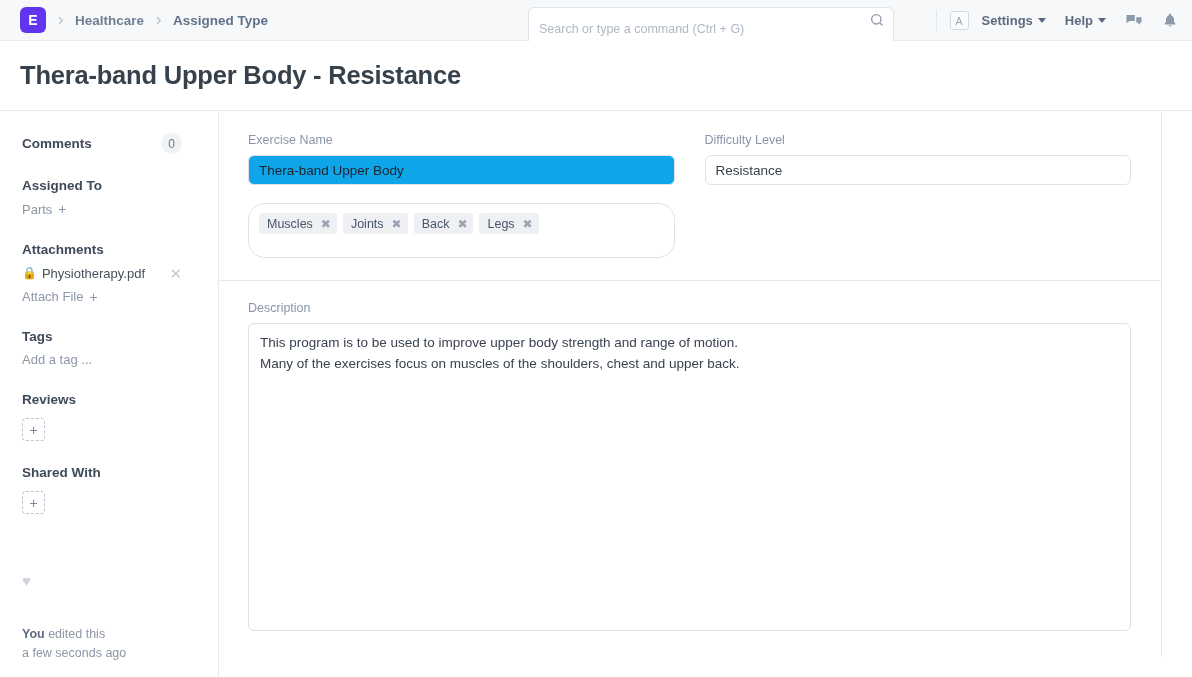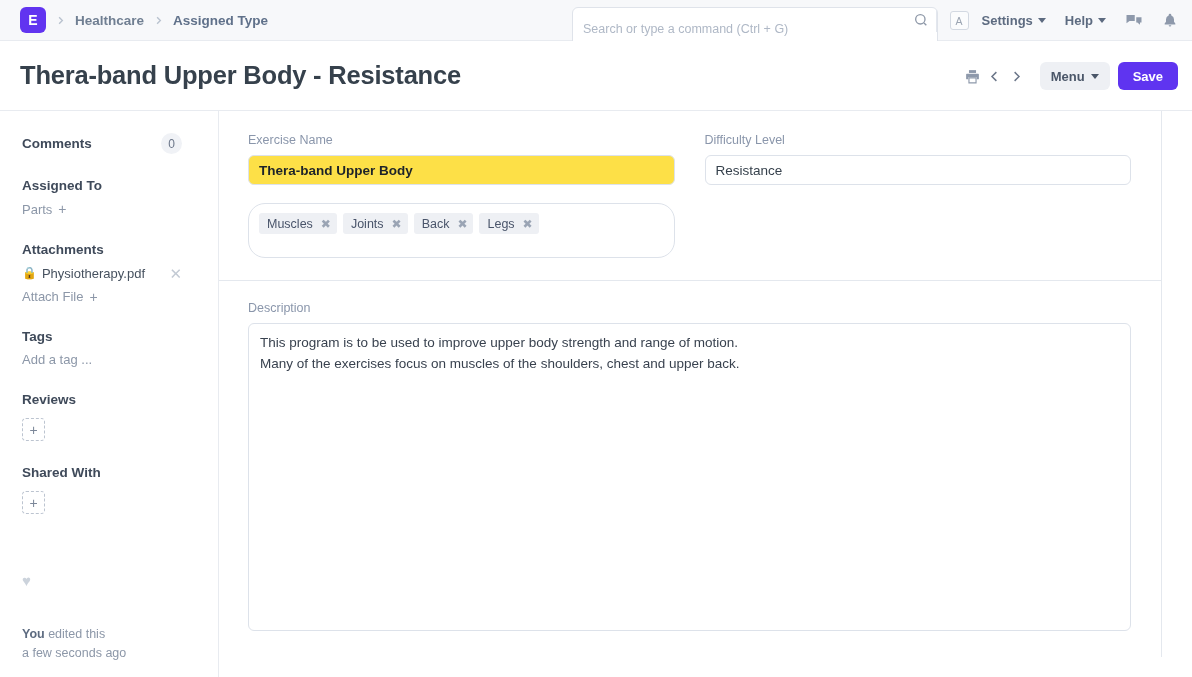--- a/index.html
+++ b/index.html
@@ -31,21 +31,21 @@
     color: #b9c2cf; font-size: 14px; margin: 0 9px;
     display: inline-flex; align-items: center;
   }
   .crumb {
     font-size: 13.5px; font-weight: bold; color: #707f92;
     white-space: nowrap; cursor: pointer;
   }
   .crumb.current { color: #60718a; }
 
   .search-wrap {
-    position: absolute; left: 572px; top: 7px;
+    position: absolute; left: 528px; top: 7px;
     width: 366px; height: 43px;
   }
   .search-input {
     width: 100%; height: 100%;
     border: 1px solid #dfe3ea; border-radius: 6px;
     background: #fff;
     font-family: "Liberation Sans", sans-serif;
     font-size: 12.5px; color: #48536a;
     padding: 0 30px 0 10px;
     outline: none;
@@ -197,21 +197,21 @@
     font-size: 12.5px; color: #8a96ab; margin-bottom: 8px;
   }
   .field-input {
     width: 100%; height: 30px;
     border: 1px solid #dde2ea; border-radius: 6px;
     background: #fff; font-family: "Liberation Sans", sans-serif;
     font-size: 13.5px; color: #36414c;
     padding: 0 10px; outline: none;
   }
   .field-input.highlight {
-    background: #fde047; font-weight: bold; color: #1d2329;
+    background: #0ea5e9; font-weight: normal; color: #1d2329;
   }
   .chips-box {
     width: 100%; min-height: 55px;
     border: 1px solid #dde2ea; border-radius: 17px;
     background: #fff; padding: 9px 10px;
     display: flex; flex-wrap: wrap; gap: 6px;
     align-content: flex-start;
   }
   .chip {
     height: 21px; background: #eef0f4; border-radius: 3px;
@@ -279,44 +279,20 @@
       <svg width="16" height="17" viewBox="0 0 24 24" fill="currentColor">
           <path d="M12 2a2 2 0 012 2v.4a6 6 0 014 5.6v4l2 2.5V18H4v-1.5L6 14v-4a6 6 0 014-5.6V4a2 2 0 012-2z"></path>
           <path d="M10 19h4a2 2 0 11-4 0z"></path>
         </svg>
     </span>
   </div>
 </div>
 
 <div class="titlebar">
   <div class="page-title">Thera-band Upper Body - Resistance</div>
-  <div class="title-actions">
-    <span class="icon-btn">
-      <svg width="17" height="17" viewBox="0 0 24 24" fill="currentColor">
-          <path d="M7 3h10v4H7z"></path>
-          <path d="M4 8h16a1 1 0 011 1v6a1 1 0 01-1 1h-2v-3H6v3H4a1 1 0 01-1-1V9a1 1 0 011-1z"></path>
-          <path d="M7 14h10v7H7z" fill="none" stroke="currentColor" stroke-width="1.6"></path>
-        </svg>
-    </span>
-    <span class="icon-btn arrow-btn">
-      <svg width="15" height="15" viewBox="0 0 24 24" fill="none" stroke="currentColor" stroke-width="2.4">
-          <path d="M15 5l-7 7 7 7"></path>
-        </svg>
-    </span>
-    <span class="icon-btn arrow-btn">
-      <svg width="15" height="15" viewBox="0 0 24 24" fill="none" stroke="currentColor" stroke-width="2.4">
-          <path d="M9 5l7 7-7 7"></path>
-        </svg>
-    </span>
-    <button class="btn-menu">
-      <span>Menu</span>
-      <i class="caret"></i>
-    </button>
-    <button class="btn-save">Save</button>
-  </div>
 </div>
 
 <div class="layout">
 
   <aside class="sidebar">
 
     <div class="side-row">
       <span class="side-head">Comments</span>
       <span class="count-badge">0</span>
     </div>

